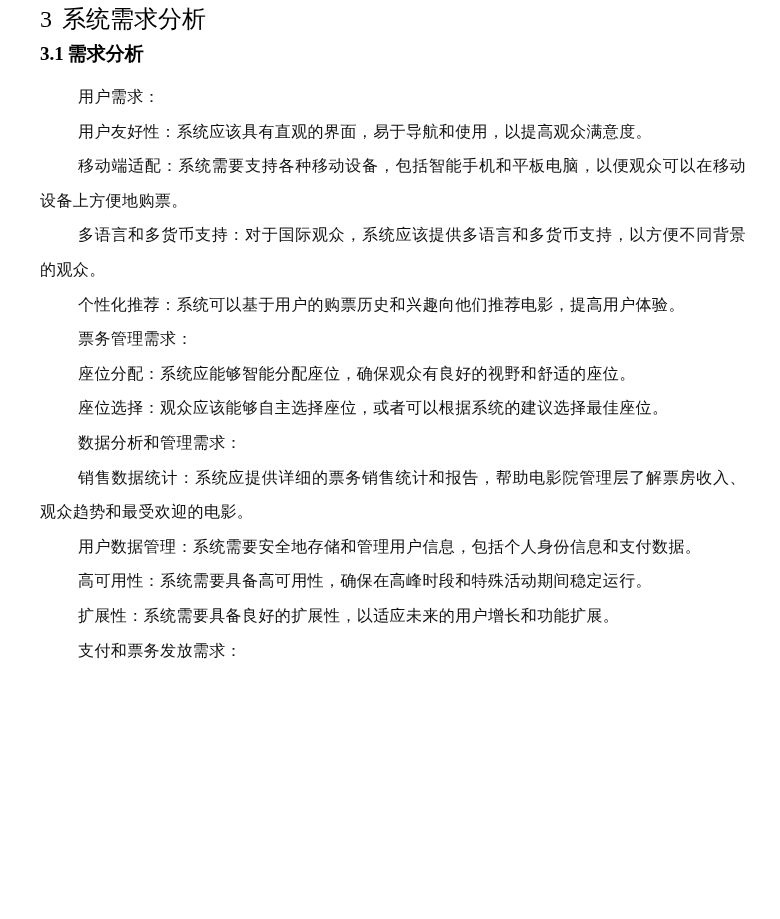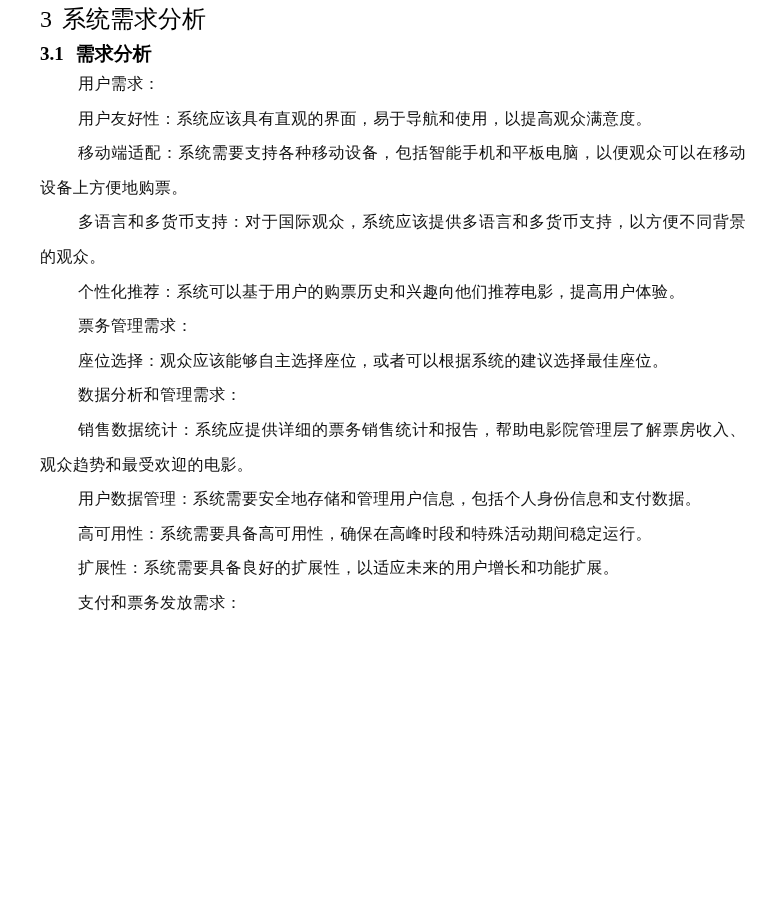--- a/index.html
+++ b/index.html
@@ -44,30 +44,30 @@
     top: 38px;
     font-size: 19px;
     line-height: 30px;
     font-weight: bold;
     font-family: "DejaVu Sans", "Liberation Sans", sans-serif;
     white-space: nowrap;
     margin: 0;
   }
   .h2 .num {
     font-family: "Liberation Serif", "DejaVu Serif", serif;
-    margin-right: 12px;
+    margin-right: 4px;
   }
   .body {
     position: absolute;
     left: 40px;
-    top: 68px;
+    top: 80px;
     width: 706px;
     font-size: 16px;
     line-height: 34.6px;
-    font-family: Liberation Mono, monospace;
+    font-family: Liberation Serif, serif;
     color: #111111;
   }
   .para {
     margin: 0;
     text-indent: 38px;
     text-align: justify;
     letter-spacing: 0.4px;
   }
 </style>
 </head>
@@ -83,20 +83,21 @@
     <span class="num">3.1</span><span>需求分析</span>
   </h2>
 
   <div class="body">
     <p class="para">用户需求：</p>
     <p class="para">用户友好性：系统应该具有直观的界面，易于导航和使用，以提高观众满意度。</p>
     <p class="para">移动端适配：系统需要支持各种移动设备，包括智能手机和平板电脑，以便观众可以在移动设备上方便地购票。</p>
     <p class="para">多语言和多货币支持：对于国际观众，系统应该提供多语言和多货币支持，以方便不同背景的观众。</p>
     <p class="para">个性化推荐：系统可以基于用户的购票历史和兴趣向他们推荐电影，提高用户体验。</p>
     <p class="para">票务管理需求：</p>
+    <p class="para">座位分配：系统应能够智能分配座位，确保观众有良好的视野和舒适的座位。</p>
     <p class="para">座位选择：观众应该能够自主选择座位，或者可以根据系统的建议选择最佳座位。</p>
     <p class="para">数据分析和管理需求：</p>
     <p class="para">销售数据统计：系统应提供详细的票务销售统计和报告，帮助电影院管理层了解票房收入、观众趋势和最受欢迎的电影。</p>
     <p class="para">用户数据管理：系统需要安全地存储和管理用户信息，包括个人身份信息和支付数据。</p>
     <p class="para">高可用性：系统需要具备高可用性，确保在高峰时段和特殊活动期间稳定运行。</p>
     <p class="para">扩展性：系统需要具备良好的扩展性，以适应未来的用户增长和功能扩展。</p>
     <p class="para">支付和票务发放需求：</p>
   </div>
 
 </div>

